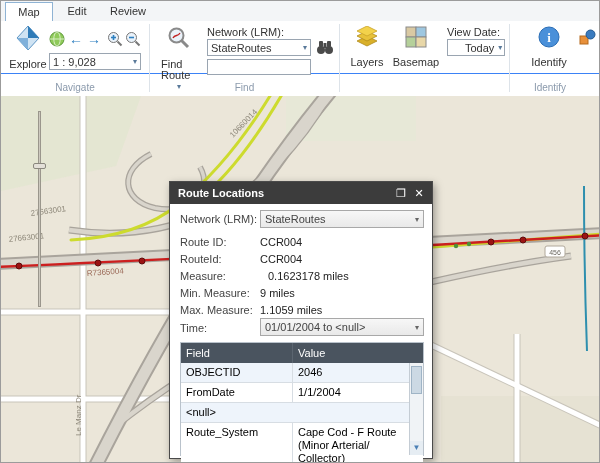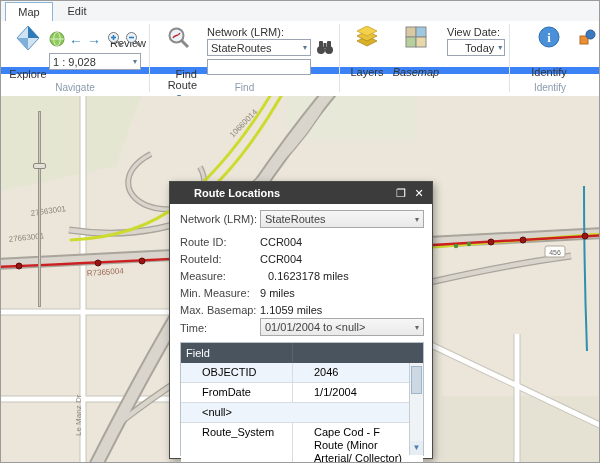--- a/index.html
+++ b/index.html
@@ -1,78 +1,78 @@
 <!DOCTYPE html>
 <html><head>
 <meta charset="utf-8">
 <style>
   * { margin:0; padding:0; box-sizing:border-box; }
   body { font-family:"Liberation Sans", sans-serif; background:#fff; }
   .app { position:relative; width:600px; height:463px; border:1px solid #9b9b9b; overflow:hidden; background:#fff; }
 
   
-  .ribbon { position:absolute; left:0; top:0; width:100%; height:73px; background:#fff; border-bottom:7px solid #3b82f6; }
+  .ribbon { position:absolute; left:0; top:0; width:100%; height:73px; background:#fff; border-bottom:1px solid #3b82f6; }
   .tabbar { position:absolute; left:0; top:0; width:100%; height:20px; background:#f3f5f7; }
   .tab { position:absolute; top:1px; height:19px; line-height:18px; font-size:11px; color:#333; text-align:center; cursor:default; }
   .tab.active { background:#fff; border:1px solid #8fb3d4; border-bottom:none; }
   .grp-sep { position:absolute; top:23px; height:68px; width:1px; background:#dde3e9; }
   .grp-label { position:absolute; top:81px; height:12px; font-size:10px; color:#8b9aac; text-align:center; }
   .rbtn { position:absolute; display:flex; flex-direction:column; align-items:center; cursor:pointer; }
-  .rbtn .lbl { font-size:11px; color:#333; margin-top:19px; text-align:right; line-height:11px; }
+  .rbtn .lbl { font-size:11px; color:#333; margin-top:9px; text-align:left; line-height:11px; }
   .icon16 { width:16px; height:16px; display:block; }
   .arrow-glyph { font-size:14px; font-weight:bold; color:#2e7fc0; line-height:16px; cursor:pointer; }
   .combo { position:absolute; background:#fff; border:1px solid #9aa5b1; height:17px; font-size:11px; color:#333;
            display:flex; align-items:center; justify-content:space-between; padding:0 3px; cursor:pointer; }
   .combo .arr { color:#5a7a9a; font-size:8px; margin-left:4px; }
   .rlabel { position:absolute; font-size:11px; color:#333; }
   .tinput { position:absolute; border:1px solid #9aa5b1; height:16px; font-size:11px; padding:0 3px; width:104px; }
   .caret { font-size:8px; color:#5a7a9a; margin-top:1px; }
 
   
   .map { position:absolute; left:0; top:95px; width:600px; height:368px; background:#ebe6d9; }
   .slider { position:absolute; left:32px; top:15px; width:13px; height:196px; }
   .slider .track { position:absolute; left:5px; top:0; width:3px; height:100%; background:#cdc9bf; border:1px solid #9a968c; }
   .slider .handle { position:absolute; left:0; top:52px; width:13px; height:6px; background:#e3e0d8; border:1px solid #8a887e; border-radius:2px; cursor:pointer; }
 
   
   .dialog { position:absolute; left:168px; top:180px; width:264px; height:278px; background:#fff; border:1px solid #4a4a4a;
             box-shadow:2px 3px 8px rgba(0,0,0,.35); font-size:11px; }
   .dlg-title { position:absolute; left:0; top:0; width:100%; height:22px; background:#3c3c3c; color:#fff; font-weight:bold;
-               line-height:22px; padding-left:24px; }
+               line-height:22px; padding-left:8px; }
   .dlg-btn { position:absolute; top:4px; width:14px; height:14px; color:#fff; font-size:11px; line-height:14px; text-align:center; cursor:pointer; }
   .drow-label { position:absolute; left:10px; color:#444; }
   .drow-value { position:absolute; left:90px; color:#222; }
   .dcombo { position:absolute; left:90px; width:164px; height:18px; background:linear-gradient(#f7f7f7,#e9e9e9);
             border:1px solid #a8a8a8; display:flex; align-items:center; justify-content:space-between; padding:0 4px;
             color:#444; cursor:pointer; }
   .dcombo .arr { color:#666; font-size:8px; }
   .atable { position:absolute; left:10px; top:160px; width:244px; height:114px; border:1px solid #b9c2cb; }
   .atable .hdr { display:flex; height:20px; background:#4a545f; color:#fff; }
   .atable .hdr div { line-height:20px; padding-left:5px; }
   .c1 { width:112px; border-right:1px solid #5b6570; }
   .c2 { width:116px; }
   .trow { display:flex; border-bottom:1px solid #d7dde3; background:#fff; }
   .trow.alt { background:#eef4fb; }
-  .trow div { padding:3px 0 3px 21px; line-height:13px; }
+  .trow div { padding:3px 0 3px 5px; line-height:13px; }
   .trow .c1 { border-right:1px solid #d7dde3; }
   .sbar { position:absolute; right:0; top:20px; width:14px; bottom:0; background:#f0f3f6; border-left:1px solid #c4ccd4; }
   .sbar .thumb { position:absolute; left:1px; top:3px; width:11px; height:28px; background:#ccd9e4; border:1px solid #9fb4c6; }
   .sbar .down { position:absolute; left:0; bottom:0; width:13px; height:14px; background:#e6edf3; color:#4a7fb5;
                 font-size:8px; text-align:center; line-height:14px; cursor:pointer; }
 </style>
 </head>
 <body>
 
 <div class="app">
 
   <div class="ribbon">
     <div class="tabbar">
       <div class="tab active" style="left:4px;width:48px;">Map</div>
       <div class="tab" style="left:54px;width:44px;">Edit</div>
-      <div class="tab" style="left:100px;width:54px;margin-top:32px;">Review</div>
+      <div class="tab" style="left:100px;width:54px;">Review</div>
     </div>
 
     <div class="rbtn" style="left:8px;top:25px;width:38px;">
       <svg class="" width="24" height="24" viewBox="0 0 24 24">
         <polygon points="12,0 23,12 12,24 1,12" fill="#cfe3f3" stroke="#5c94c4" stroke-width="1"></polygon>
         <polygon points="12,0 23,12 12,12" fill="#2e7bb8"></polygon>
         <polygon points="1,12 12,12 12,24" fill="#7fb0da"></polygon>
       </svg>
       <span class="lbl">Explore</span>
     </div>
@@ -127,21 +127,21 @@
     <div class="grp-sep" style="left:338px;"></div>
 
     <div class="rbtn" style="left:346px;top:25px;width:40px;">
       <svg width="24" height="22" viewBox="0 0 24 22">
         <polygon points="12,10 22,15 12,20 2,15" fill="#d9b02a" stroke="#b08a1a" stroke-width=".8"></polygon>
         <polygon points="12,5 22,10 12,15 2,10" fill="#e8c23a" stroke="#b08a1a" stroke-width=".8"></polygon>
         <polygon points="12,0 22,5 12,10 2,5" fill="#f3d24b" stroke="#c9a227" stroke-width=".8"></polygon>
       </svg>
       <span class="lbl">Layers</span>
     </div>
-    <div class="rbtn" style="left:390px;top:25px;width:50px;font-style:italic;">
+    <div class="rbtn" style="left:390px;top:25px;width:50px;">
       <svg width="22" height="22" viewBox="0 0 22 22">
         <rect x="1" y="1" width="10" height="10" fill="#d9c9a3" stroke="#8a8a8a"></rect>
         <rect x="11" y="1" width="10" height="10" fill="#9ec7e0" stroke="#8a8a8a"></rect>
         <rect x="1" y="11" width="10" height="10" fill="#b5d09a" stroke="#8a8a8a"></rect>
         <rect x="11" y="11" width="10" height="10" fill="#e8d7a8" stroke="#8a8a8a"></rect>
       </svg>
       <span class="lbl">Basemap</span>
     </div>
     <div class="rlabel" style="left:446px;top:25px;">View Date:</div>
     <div class="combo" style="left:446px;top:38px;width:58px;padding-left:17px;">
@@ -263,32 +263,33 @@
 
     <div class="drow-label" style="top:71px;">RouteId:</div>
     <div class="drow-value" style="top:71px;">CCR004</div>
 
     <div class="drow-label" style="top:88px;">Measure:</div>
     <div class="drow-value" style="top:88px;padding-left:8px;">0.1623178 miles</div>
 
     <div class="drow-label" style="top:105px;">Min. Measure:</div>
     <div class="drow-value" style="top:105px;">9 miles</div>
 
-    <div class="drow-label" style="top:122px;">Max. Basemap:</div>
+    <div class="drow-label" style="top:122px;">Max. Measure:</div>
     <div class="drow-value" style="top:122px;">1.1059 miles</div>
 
     <div class="drow-label" style="top:140px;">Time:</div>
     <div class="dcombo" style="top:136px;">
       <span>01/01/2004 to &lt;null&gt;</span>
       <span class="arr">▾</span>
     </div>
 
     <div class="atable">
       <div class="hdr">
         <div class="c1">Field</div>
+        <div class="c2">Value</div>
       </div>
       <div class="trow alt">
         <div class="c1">OBJECTID</div>
         <div class="c2">2046</div>
       </div>
       <div class="trow">
         <div class="c1">FromDate</div>
         <div class="c2">1/1/2004</div>
       </div>
       <div class="trow alt">

